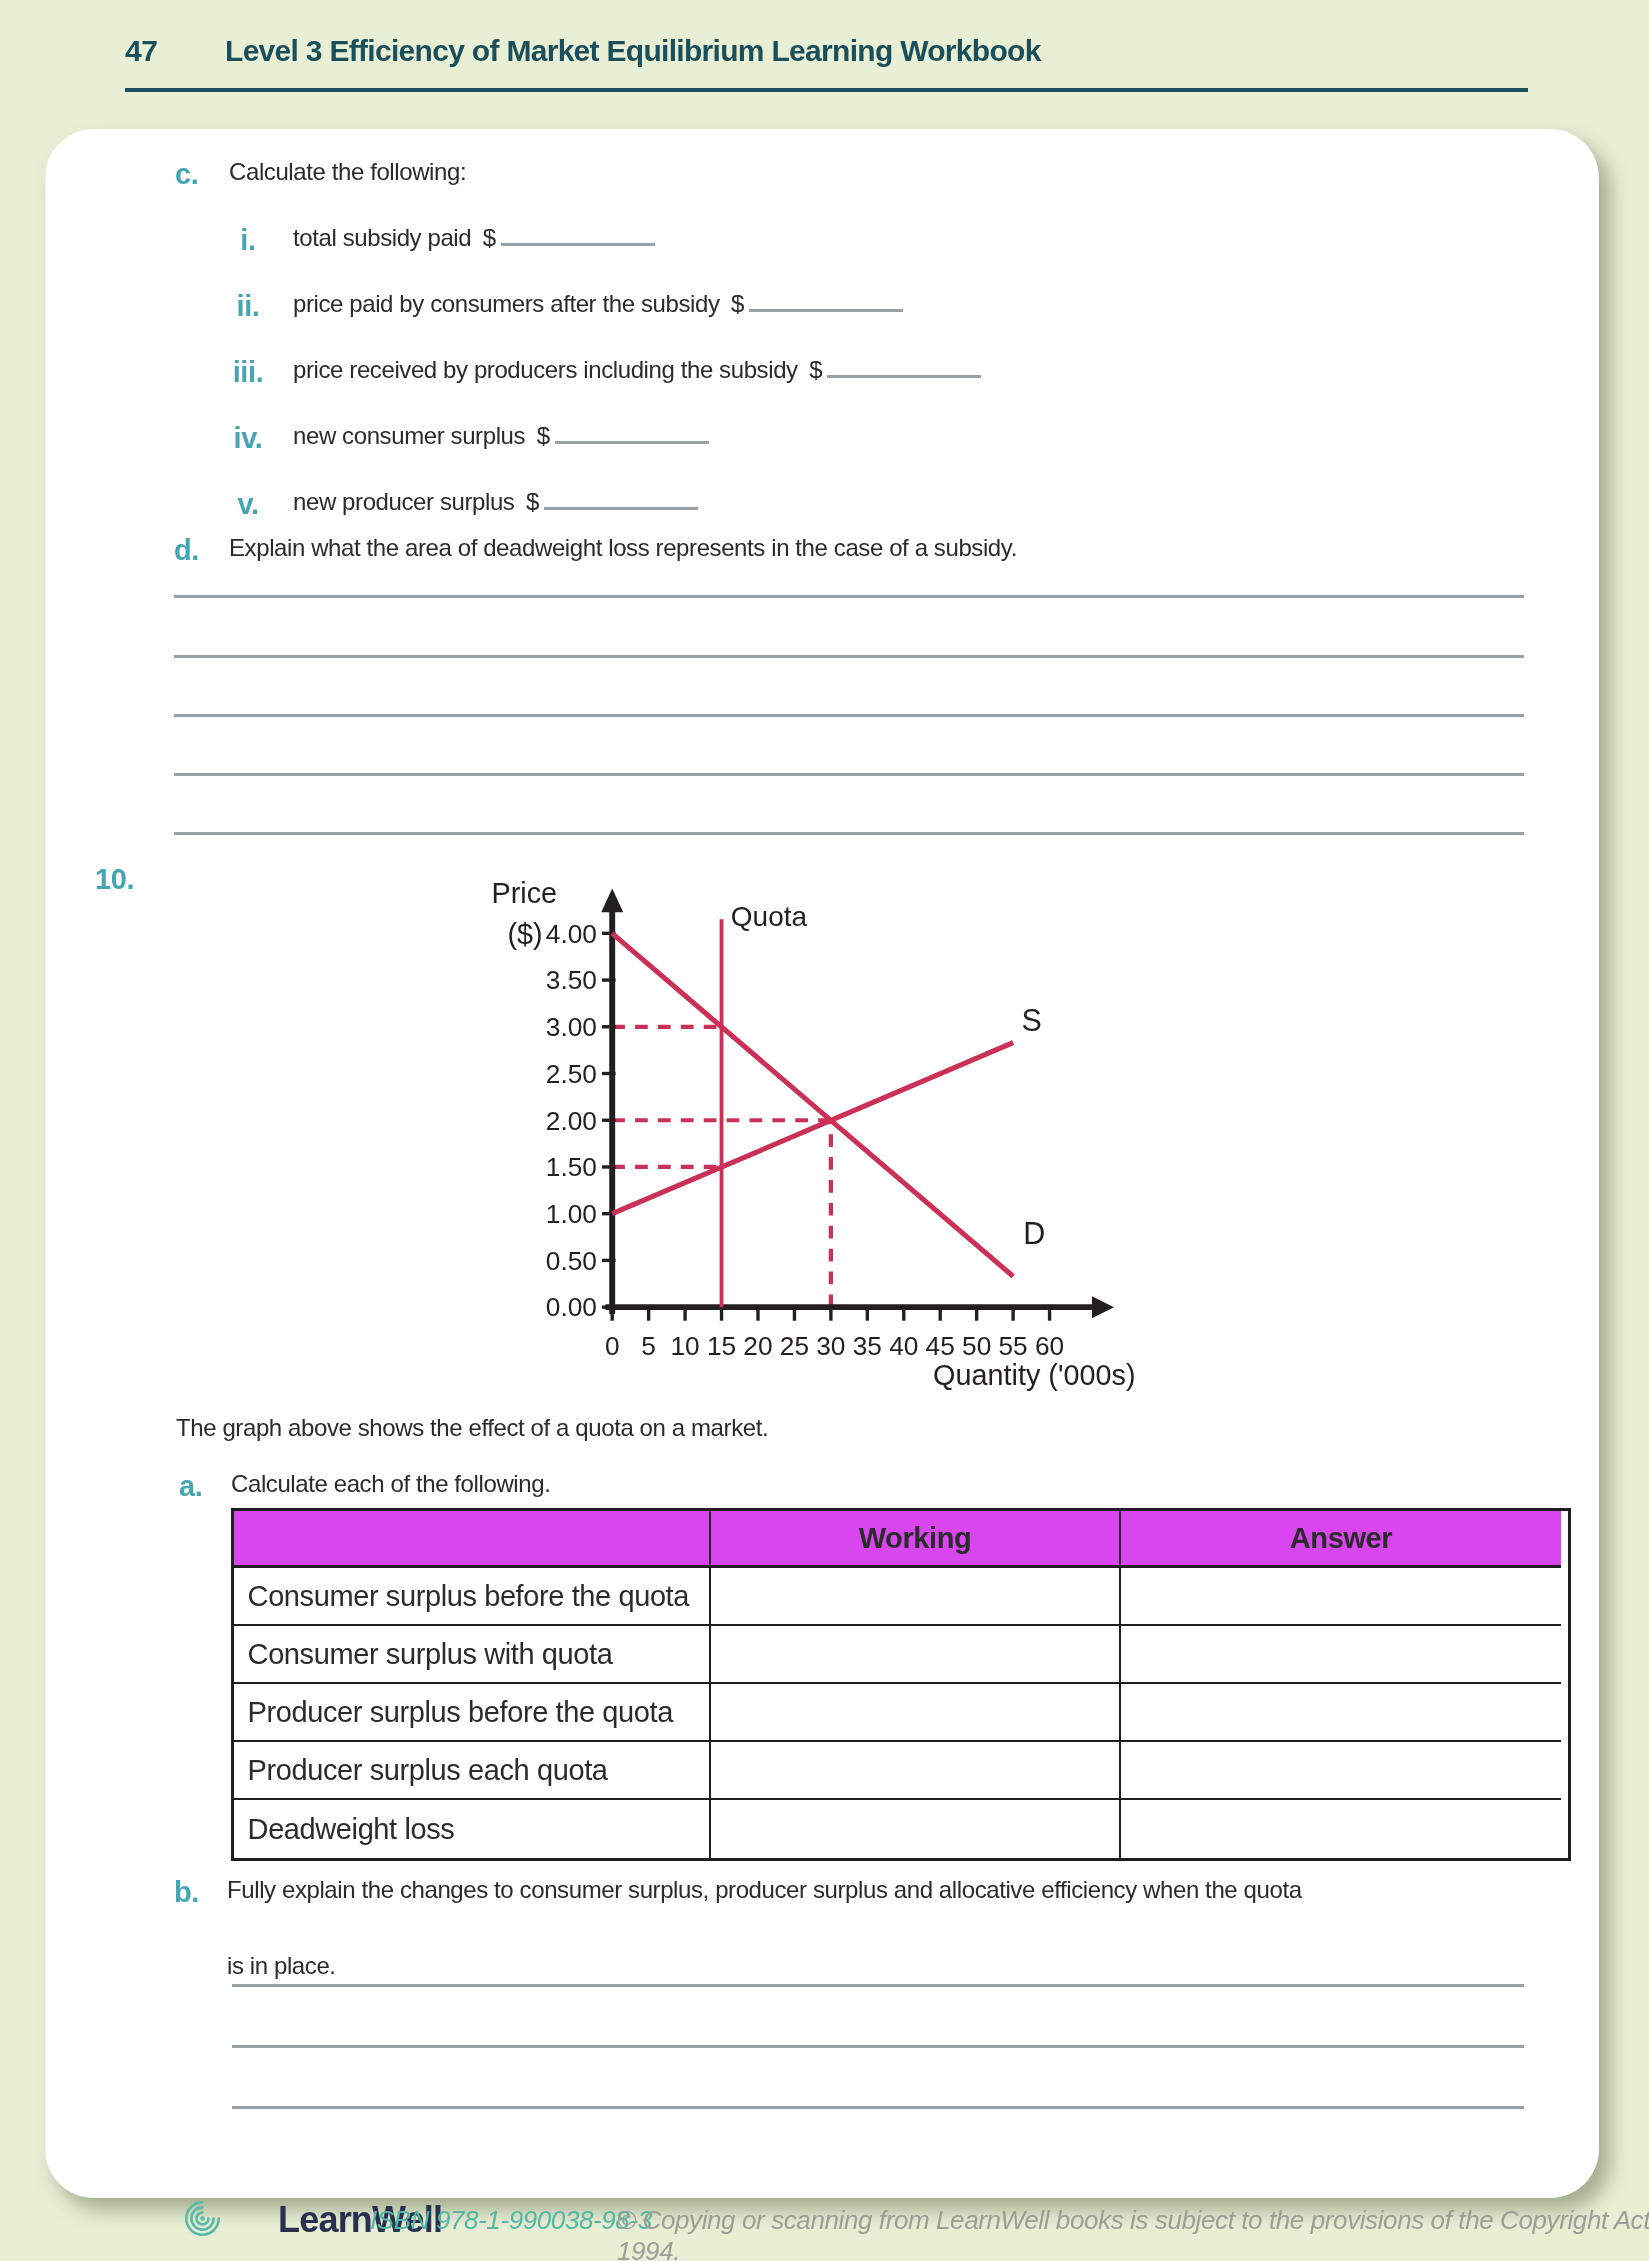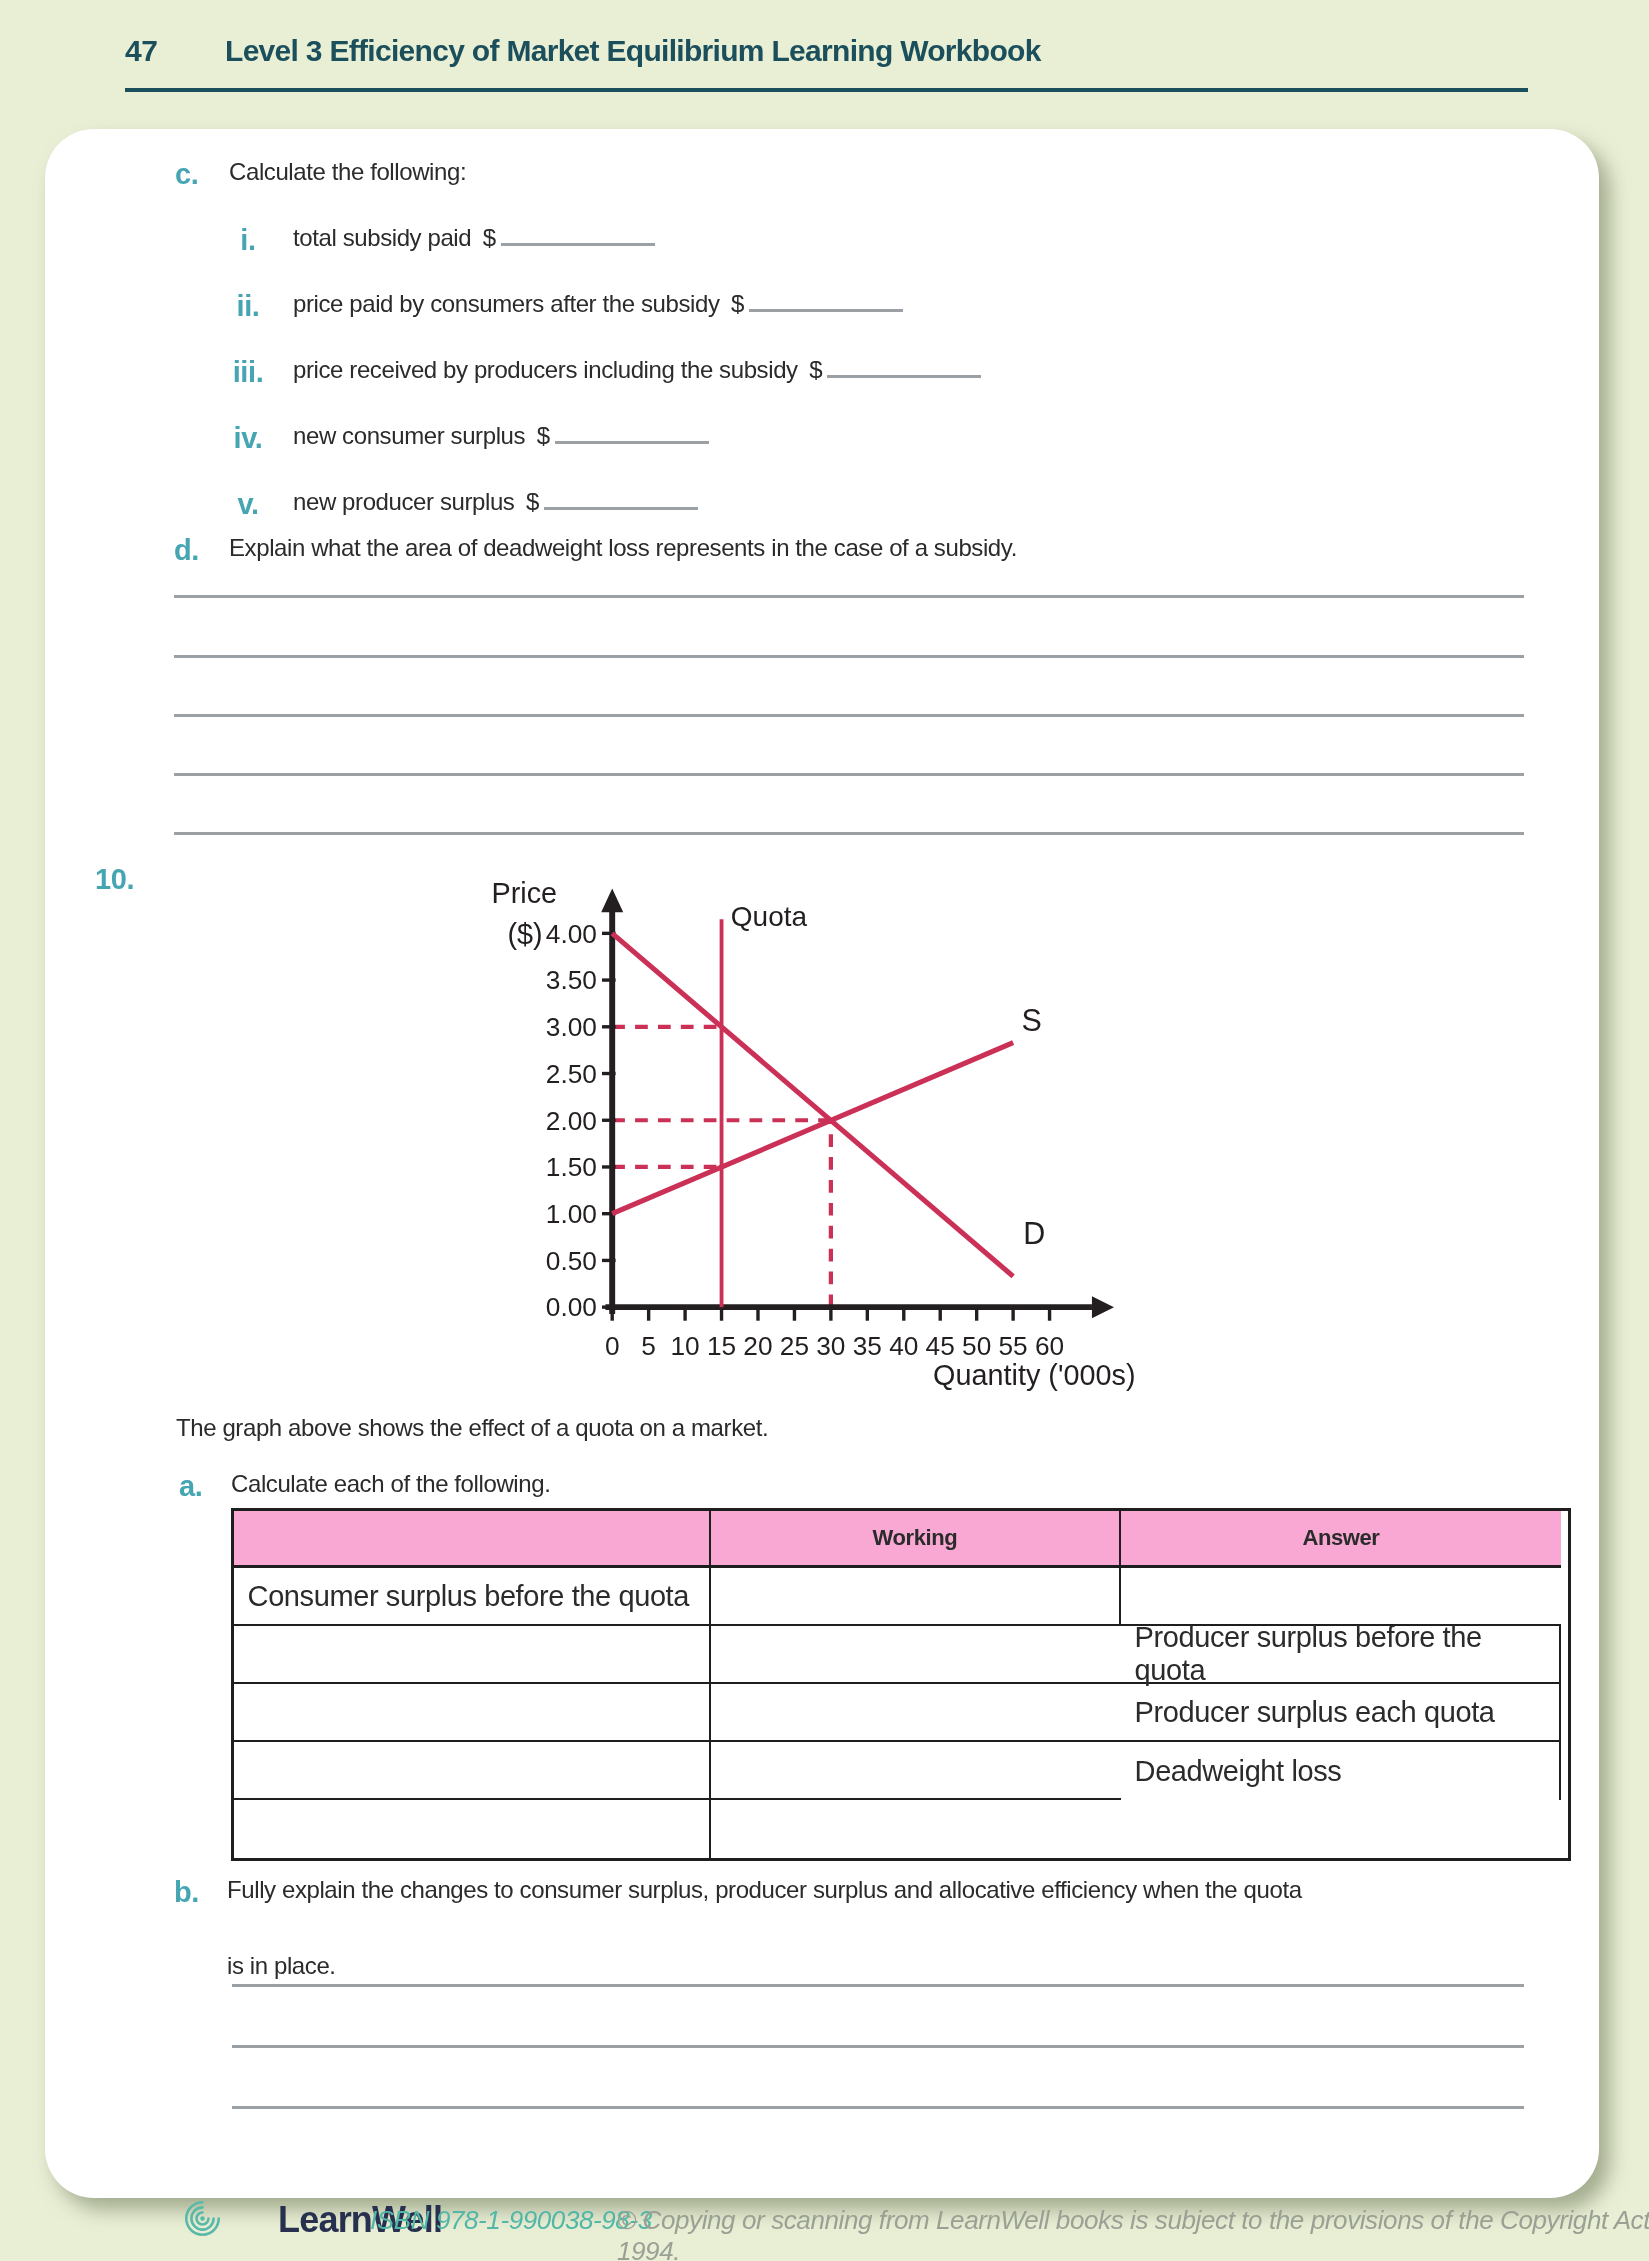--- a/index.html
+++ b/index.html
@@ -23,22 +23,22 @@
     box-shadow:10.2px 12px 18.7px rgba(108,118,88,0.55);
   }
   .marker{font-weight:bold;color:#46a5b2;font-size:29px;letter-spacing:-0.4px;}
   .body-text{font-size:24px;color:#2b2b2b;letter-spacing:-0.4px;}
   .roman{width:58px;text-align:center;}
   .fill-line{display:inline-block;width:154px;border-bottom:3.4px solid #9aa0a4;margin-left:5.1px;}
   .ans-line{height:3.4px;background:#9aa0a4;}
   
   .qtable{left:231px;top:1508px;width:1334px;border:3.4px solid #1e1e1e;display:grid;
           grid-template-columns:477px 410px 440px;grid-template-rows:57px repeat(5,58px);}
-  .qtable .hcell{background:#f9a8d4;border-bottom:3.4px solid #1e1e1e;display:flex;align-items:center;justify-content:center;
-                 font-size:22px;font-weight:bold;letter-spacing:-0.4px;}
+  .qtable .hcell{background:#d946ef;border-bottom:3.4px solid #1e1e1e;display:flex;align-items:center;justify-content:center;
+                 font-size:29px;font-weight:bold;letter-spacing:-0.4px;}
   .qtable .cell{border-bottom:2.5px solid #1e1e1e;display:flex;align-items:center;font-size:29px;letter-spacing:-0.4px;
                 padding-left:13.6px;box-sizing:border-box;}
   .qtable .colsep{border-right:2.5px solid #1e1e1e;}
   .qtable .lastrow{border-bottom:none;}
   
   .brand{font-size:36px;font-weight:600;color:#27304f;letter-spacing:-0.8px;margin-left:47px;}
   .isbn{font-size:26px;font-style:italic;color:#52b7a6;letter-spacing:-0.4px;}
   .copyright{font-size:26px;font-style:italic;color:#9aa094;letter-spacing:-0.4px;}
   svg text{font-family:"Liberation Sans",sans-serif;}
 </style>
@@ -147,20 +147,21 @@
   <div class="abs marker" style="left:134px;top:1341px;">a.</div>
   <div class="abs body-text" style="left:186px;top:1341px;">Calculate each of the following.</div>
 
   <div class="abs qtable" style="left:186px;top:1379px;" id="qtable">
       <div class="hcell colsep"></div>
       <div class="hcell colsep">Working</div>
       <div class="hcell">Answer</div>
       <div class="cell colsep">Consumer surplus before the quota</div>
       <div class="cell colsep"></div>
       <div class="cell"></div>
+      <div class="cell colsep">Consumer surplus with quota</div>
       <div class="cell colsep"></div>
       <div class="cell"></div>
       <div class="cell colsep">Producer surplus before the quota</div>
       <div class="cell colsep"></div>
       <div class="cell"></div>
       <div class="cell colsep">Producer surplus each quota</div>
       <div class="cell colsep"></div>
       <div class="cell"></div>
       <div class="cell colsep lastrow">Deadweight loss</div>
       <div class="cell colsep lastrow"></div>

